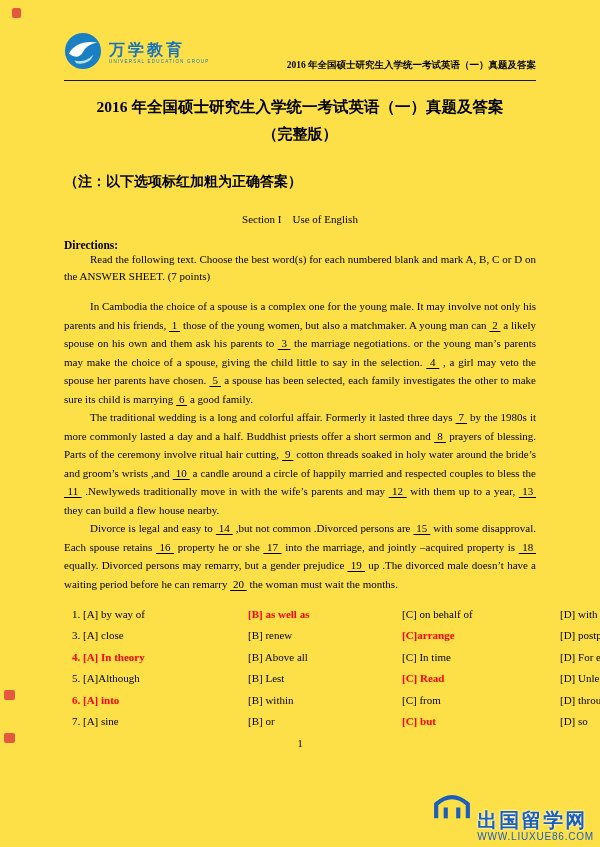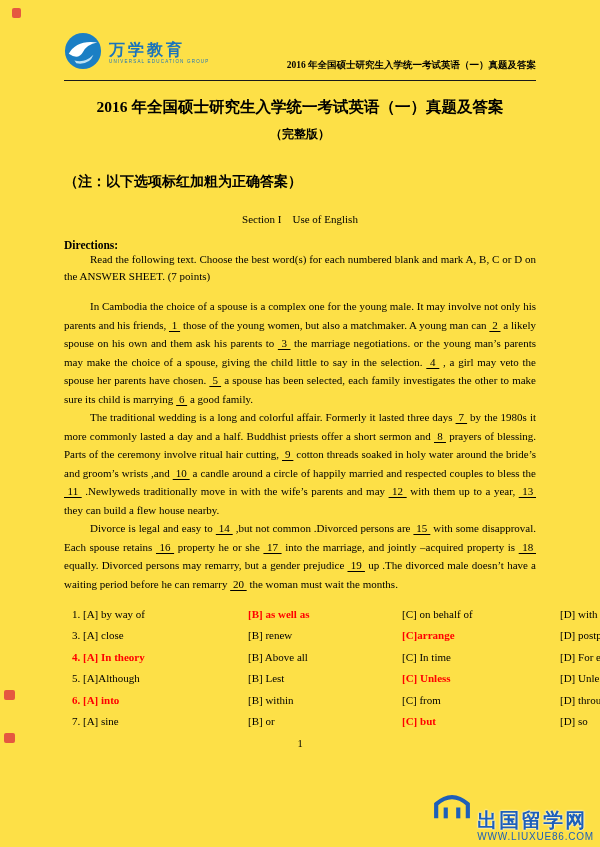--- a/index.html
+++ b/index.html
@@ -16,21 +16,21 @@
   .logo { display:flex; align-items:center; gap:7px; }
   .logo-txt { display:flex; flex-direction:column; line-height:1.1; }
   .logo-name { color:var(--brand-blue,#1a74bc); font-weight:bold; font-size:16px;
                letter-spacing:3px; font-family:"Liberation Sans",sans-serif; }
   .logo-caption { color:var(--brand-blue,#1a74bc); font-size:4.5px; letter-spacing:1.2px;
                   font-family:"Liberation Sans",sans-serif; margin-top:2px; }
   .header-doc-title { font-size:9.5px; font-weight:bold; padding-bottom:2px; white-space:nowrap; }
 
   
   .main-title { margin-top:14px; text-align:center; font-weight:bold; font-size:15.5px; line-height:24px; }
-  .sub-title  { text-align:center; font-weight:bold; font-size:12px; line-height:30px; }
+  .sub-title  { text-align:center; font-weight:bold; font-size:15px; line-height:30px; }
   .note { margin-top:24px; font-weight:bold; font-size:14px; }
   .section-title { margin-top:22px; text-align:center; font-weight:normal; font-size:11px; white-space:pre; }
 
   
   .directions-label { margin-top:14px; font-weight:bold; font-size:11.5px; }
   .directions-text  { font-size:11px; line-height:17px; text-indent:26px; text-align:justify; }
   .passage { margin-top:12px; }
   .passage p { font-size:11px; line-height:18.5px; text-indent:26px; text-align:justify; }
   u.blank { text-decoration:underline; text-underline-offset:2px; }
 
@@ -113,21 +113,21 @@
       </div>
       <div class="opt-row">
         <span class="opt-cell correct">4. [A] In theory</span>
         <span class="opt-cell">[B] Above all</span>
         <span class="opt-cell">[C] In time</span>
         <span class="opt-cell">[D] For example</span>
       </div>
       <div class="opt-row">
         <span class="opt-cell">5. [A]Although</span>
         <span class="opt-cell">[B] Lest</span>
-        <span class="opt-cell correct">[C] Unless</span>
+        <span class="opt-cell correct">[C] Read</span>
         <span class="opt-cell">[D] Unless</span>
       </div>
       <div class="opt-row">
         <span class="opt-cell correct">6. [A] into</span>
         <span class="opt-cell">[B] within</span>
         <span class="opt-cell">[C] from</span>
         <span class="opt-cell">[D] through</span>
       </div>
       <div class="opt-row">
         <span class="opt-cell">7. [A] sine</span>

